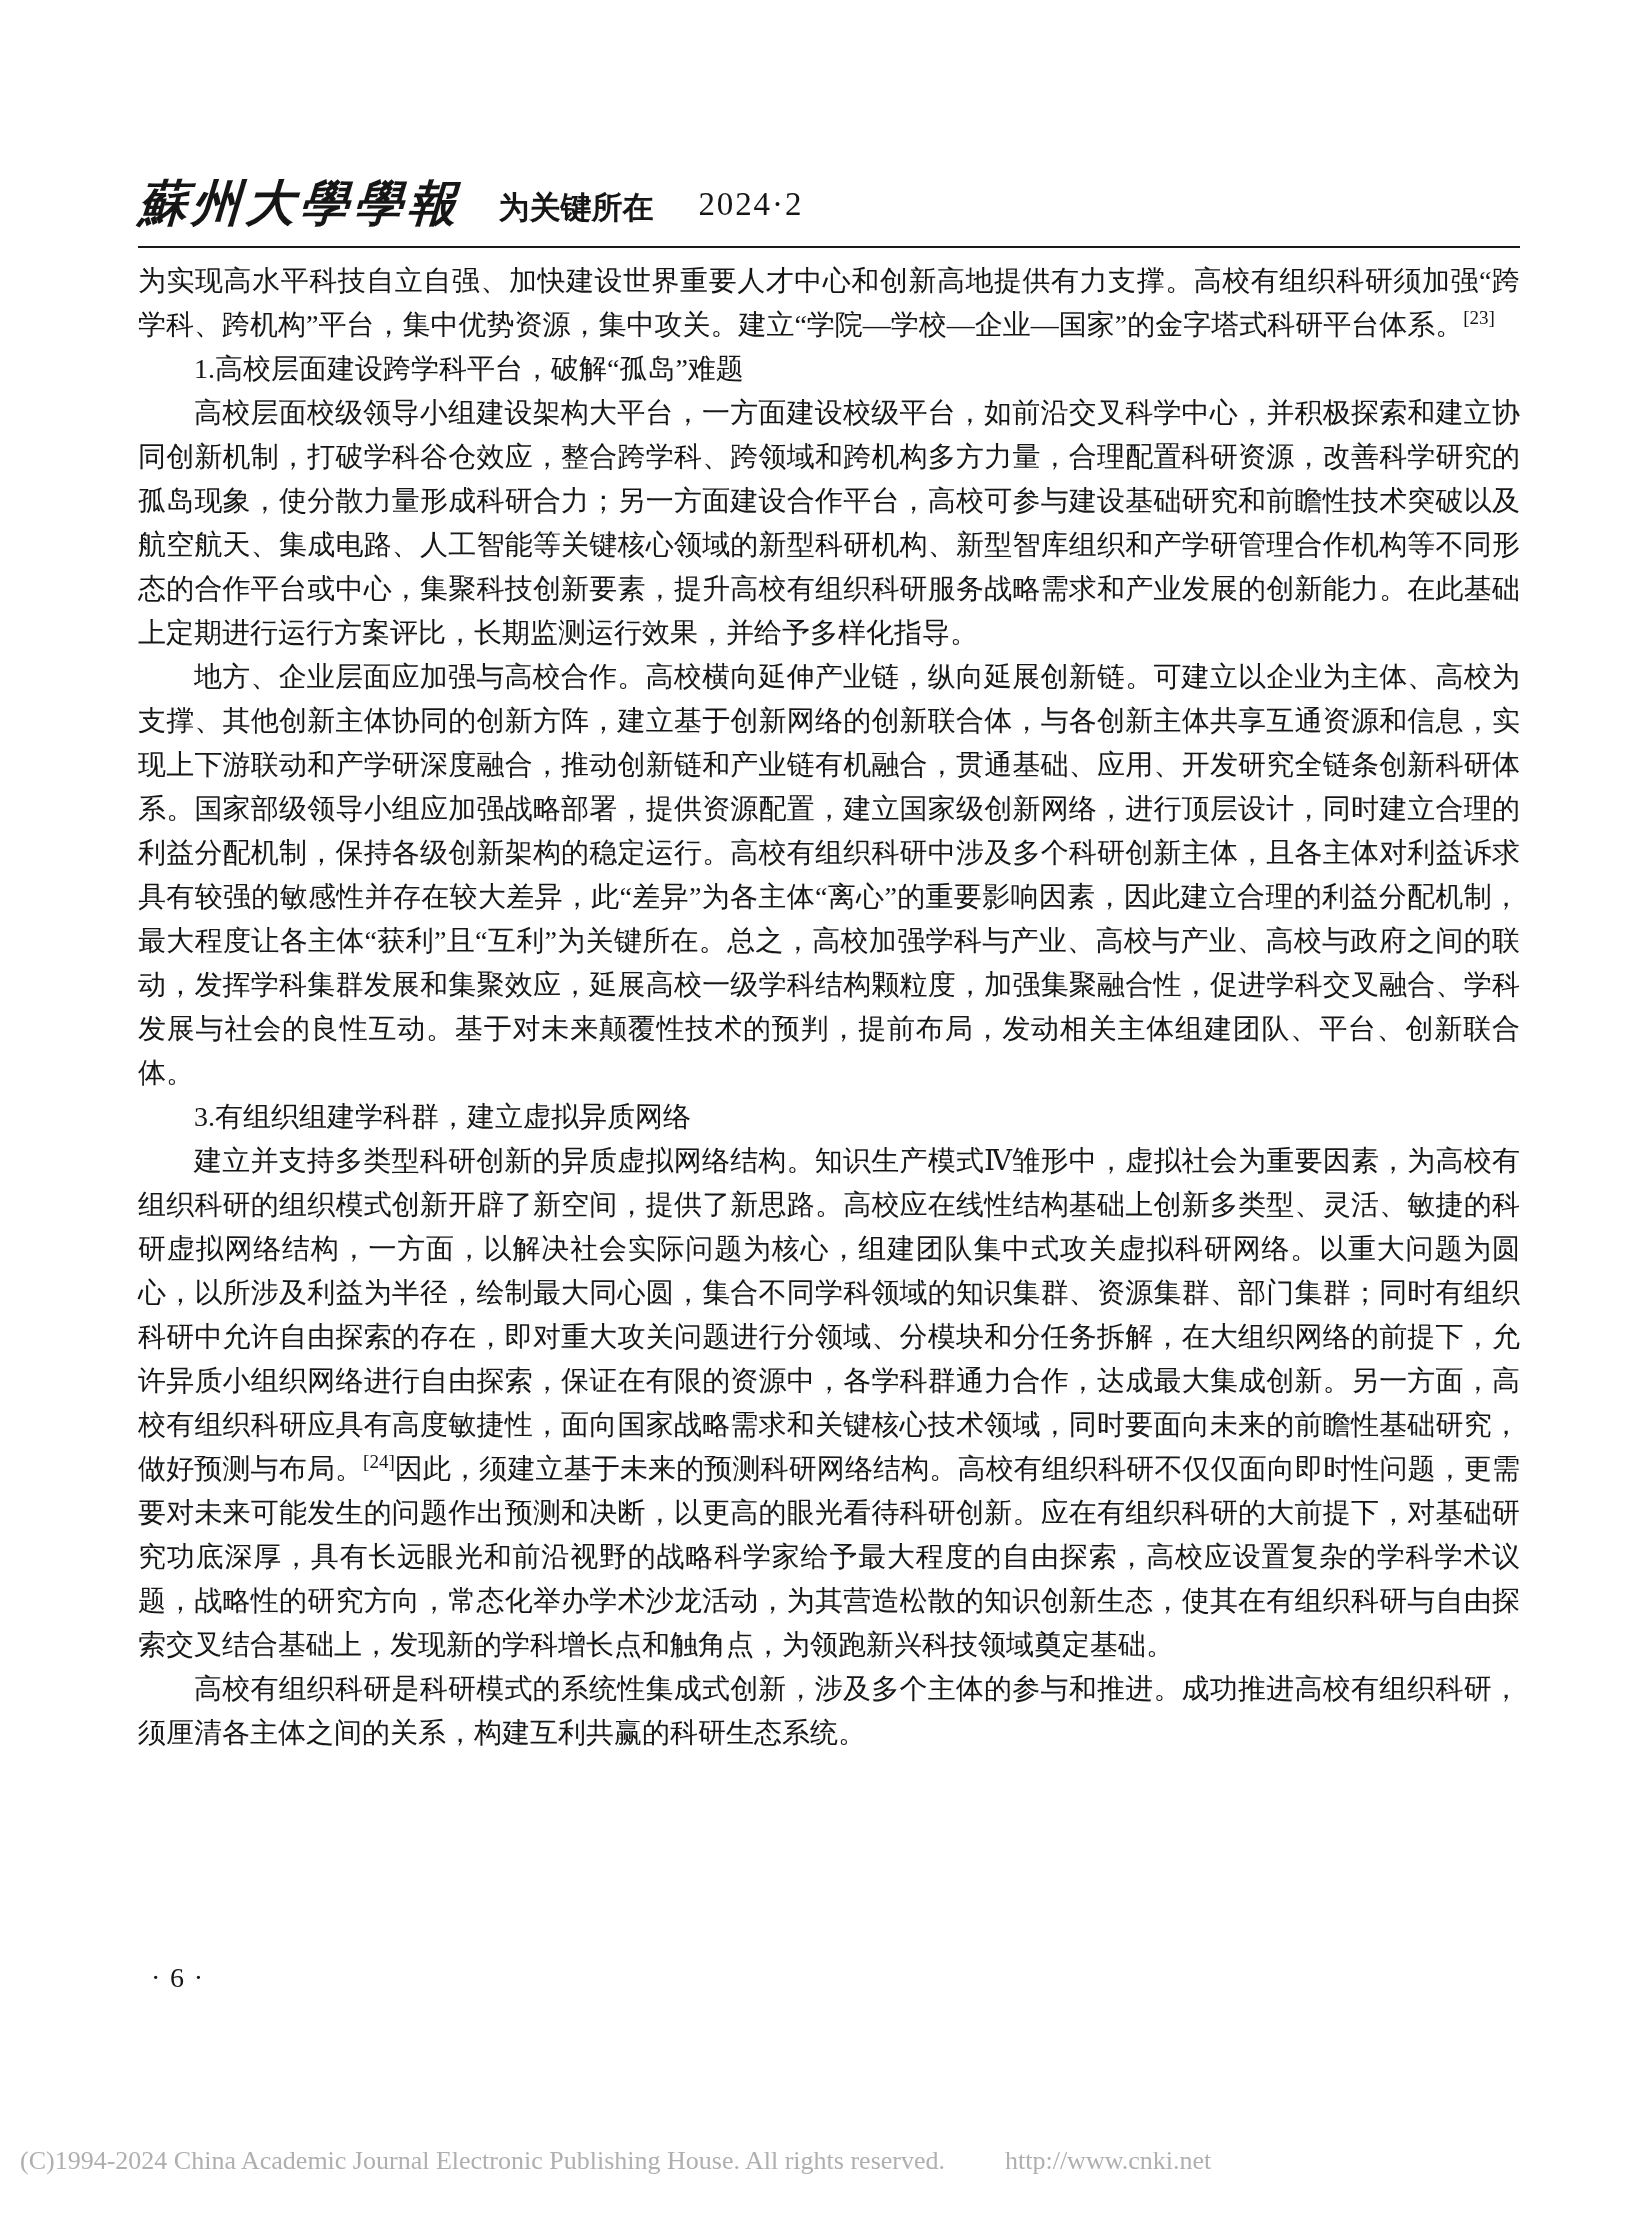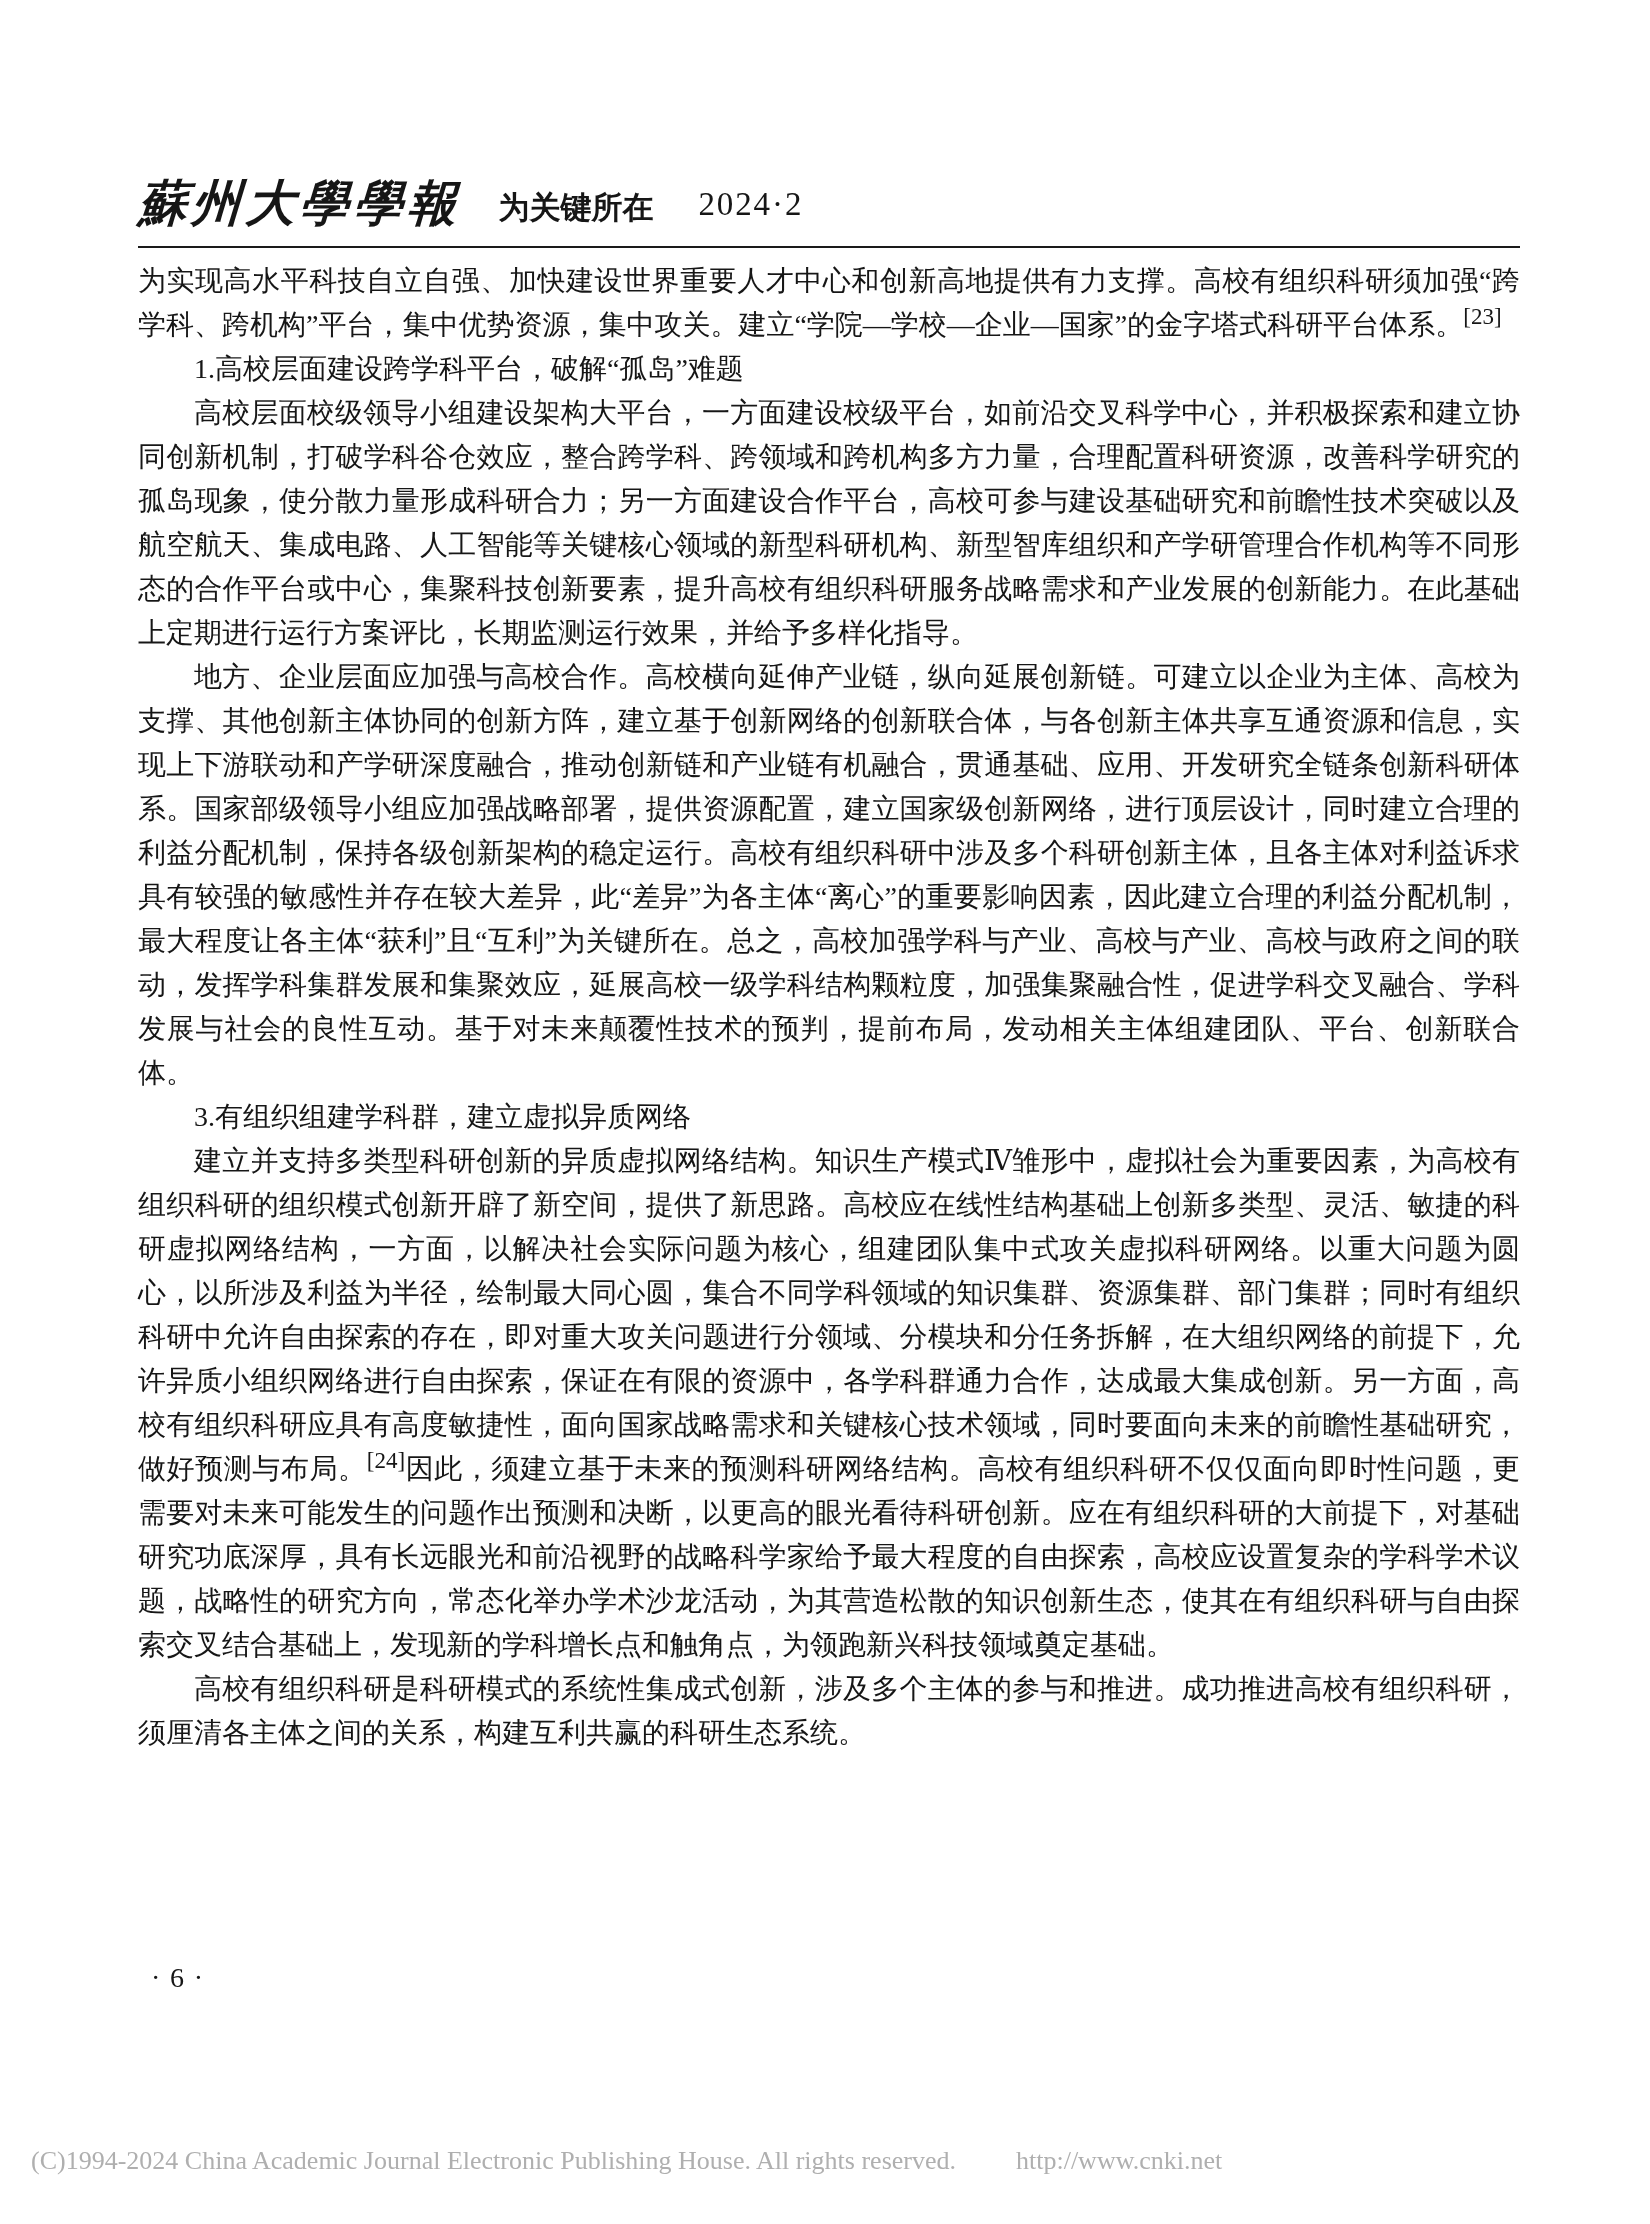--- a/index.html
+++ b/index.html
@@ -77,36 +77,36 @@
     text-indent: 2em;
   }
   p.section-heading {
     text-indent: 2em;
     font-family: "Liberation Sans", "DejaVu Sans", sans-serif;
     font-weight: 700;
     font-size: 30px;
     margin: 24px 0 21.3px 0;
   }
   sup.cite {
-    font-size: 23px;
+    font-size: 19px;
     line-height: 0;
     vertical-align: super;
   }
   
   .page-number {
     position: absolute;
     left: 151px;
     top: 1962px;
     font-size: 28px;
     letter-spacing: 9.7px;
   }
   
   .page-footer {
     position: absolute;
-    left: 31px;
+    left: 20px;
     top: 2146px;
     width: 1596px;
     display: flex;
     align-items: baseline;
     color: #afafaf;
     font-size: 26px;
     white-space: nowrap;
   }
   .footer-url { margin-left: 60px; }
 </style>

